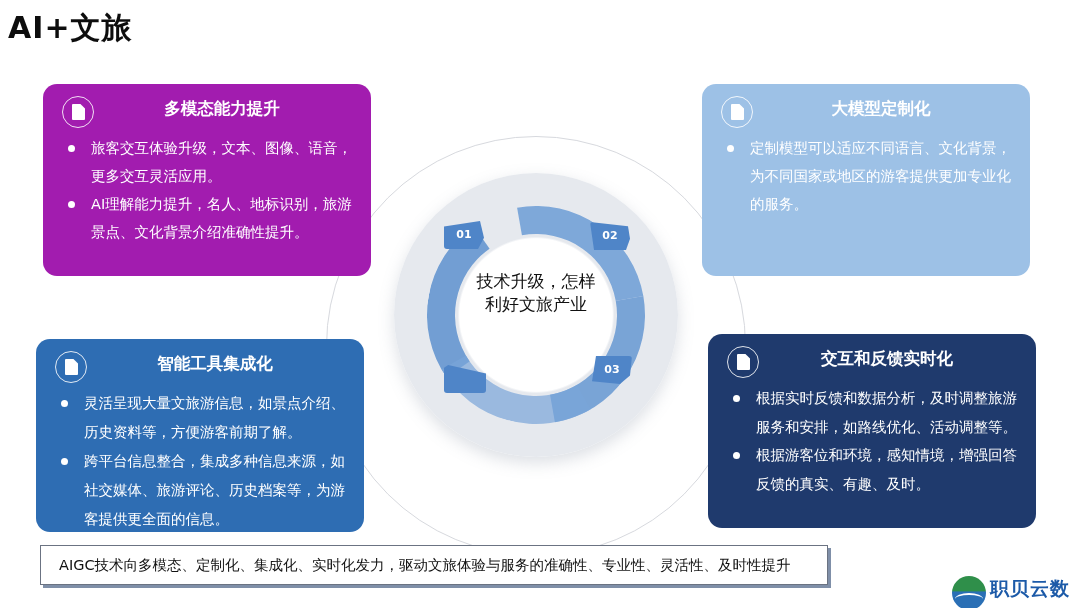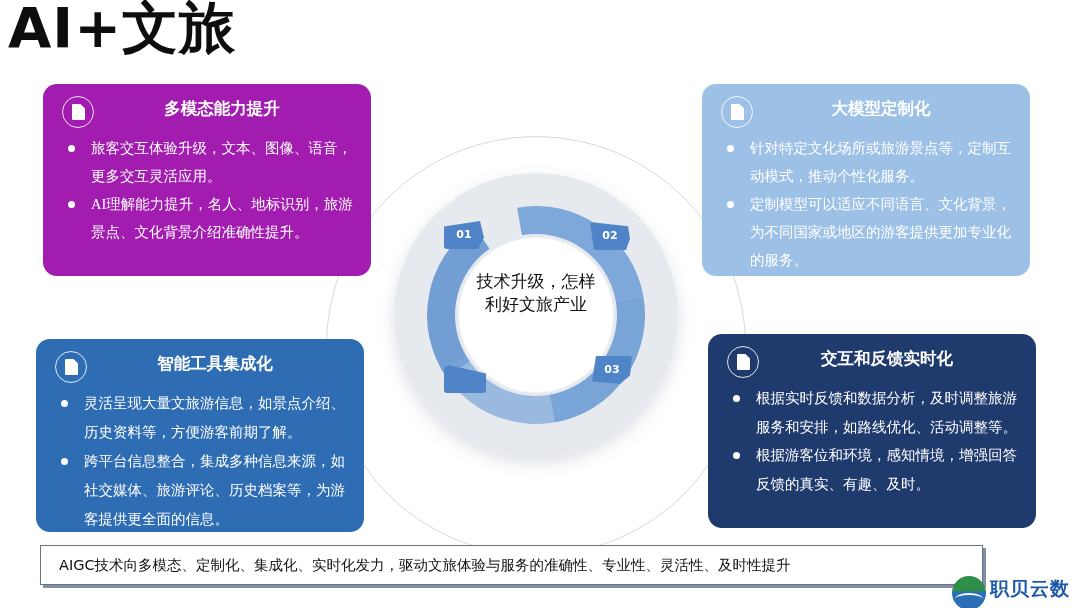--- a/index.html
+++ b/index.html
@@ -1,19 +1,19 @@
 <!DOCTYPE html>
 <html><head>
 <meta charset="utf-8">
 <style>
   * { box-sizing: border-box; margin: 0; padding: 0; }
   html, body { width: 1080px; height: 608px; background: #ffffff; overflow: hidden; }
   body { position: relative; font-family: "DejaVu Sans", "Liberation Sans", sans-serif; color: #fff; }
 
-  .title { position: absolute; left: 8px; top: 2px; font-size: 56px; font-weight: bold; color: #0d0d0d; letter-spacing: 1px; line-height: 52px; }
+  .title { position: absolute; left: 8px; top: 2px; font-size: 30px; font-weight: bold; color: #0d0d0d; letter-spacing: 1px; line-height: 52px; }
 
   .outer-ring { position: absolute; left: 326px; top: 136px; width: 420px; height: 420px; border: 1.5px solid #d7d9de; border-radius: 50%; }
 
   .donut { position: absolute; left: 394px; top: 173px; width: 284px; height: 284px; border-radius: 50%;
            background: radial-gradient(circle at 50% 50%, #ffffff 0 38%, #e6e9ee 39% 100%);
            box-shadow: 0 6px 16px rgba(120,130,150,0.25); }
   .arc { position: absolute; border-radius: 50%; width: 218px; height: 218px; left: 427px; top: 206px;
          border: 28px solid transparent; }
   .arc-1 { border-left-color: #5e92cf; transform: rotate(10deg); opacity: .85; }
   .arc-2 { border-top-color: #6c9dd6; transform: rotate(35deg); opacity: .85; }
@@ -35,26 +35,26 @@
   .card-3 { left: 36px; top: 339px; width: 328px; height: 193px; background: #2e6db3; }
   .card-4 { left: 708px; top: 334px; width: 328px; height: 194px; background: #1f3a6d; }
 
   .card-head { position: relative; height: 50px; }
   .card-icon { position: absolute; left: 3px; top: 12px; width: 32px; height: 32px; border: 1.5px solid rgba(255,255,255,0.85); border-radius: 50%; }
   .card-icon .doc { position: absolute; left: 9px; top: 7px; width: 13px; height: 16px; background: #fff; border-radius: 1px; clip-path: polygon(0 0, 65% 0, 100% 28%, 100% 100%, 0 100%); }
   .card-title { position: absolute; left: 40px; right: 10px; top: 14px; text-align: center; font-size: 16.5px; font-weight: bold; color: #fff; }
   .card-2 .card-title, .card-2 .card-body { color: #ffffff; }
 
   .card-body { list-style: none; font-size: 14.5px; line-height: 28px; color: #fff; }
-  .card-body li { position: relative; padding-left: 32px; font-family: Liberation Serif, serif; }
+  .card-body li { position: relative; padding-left: 32px; }
   .card-body li::before { content: ""; position: absolute; left: 9px; top: 11px; width: 7px; height: 7px; border-radius: 50%; background: #fff; }
   .card-3 .card-body { line-height: 29px; }
   .card-4 .card-body { line-height: 28.5px; }
 
-  .summary { position: absolute; left: 40px; top: 545px; width: 943px; height: 40px; background: #fff; border: 1.5px solid #6b7382; box-shadow: 3px 3px 0 #7f8fa8; color: #111; font-size: 14.5px; line-height: 38px; padding-left: 18px; white-space: nowrap; }
+  .summary { position: absolute; left: 40px; top: 545px; width: 788px; height: 40px; background: #fff; border: 1.5px solid #6b7382; box-shadow: 3px 3px 0 #7f8fa8; color: #111; font-size: 14.5px; line-height: 38px; padding-left: 18px; white-space: nowrap; }
 
   .logo { position: absolute; left: 952px; top: 576px; height: 36px; display: flex; align-items: flex-start; }
   .logo-mark { width: 34px; height: 34px; border-radius: 50%; background: linear-gradient(180deg, #2f8f4a 0 45%, #2a6fb5 46% 100%); position: relative; overflow: hidden; }
   .logo-mark::after { content: ""; position: absolute; left: 3px; top: 17px; width: 28px; height: 10px; border-top: 2px solid #fff; border-radius: 50% 50% 0 0; }
   .logo-text { margin-left: 4px; font-size: 19px; color: #1c5aa8; font-weight: bold; letter-spacing: 1px; }
 </style>
 </head>
 <body>
 
 <div class="title">AI+文旅</div>
@@ -91,21 +91,20 @@
 </div>
 
 <div class="card card-2">
   <div class="card-head">
     <span class="card-icon">
         <span class="doc"></span>
       </span>
     <div class="card-title">大模型定制化</div>
   </div>
   <ul class="card-body">
-    <li>针对特定文化场所或旅游景点等，定制互动模式，推动个性化服务。</li>
     <li>定制模型可以适应不同语言、文化背景，为不同国家或地区的游客提供更加专业化的服务。</li>
   </ul>
 </div>
 
 <div class="card card-3">
   <div class="card-head">
     <span class="card-icon">
         <span class="doc"></span>
       </span>
     <div class="card-title">智能工具集成化</div>

